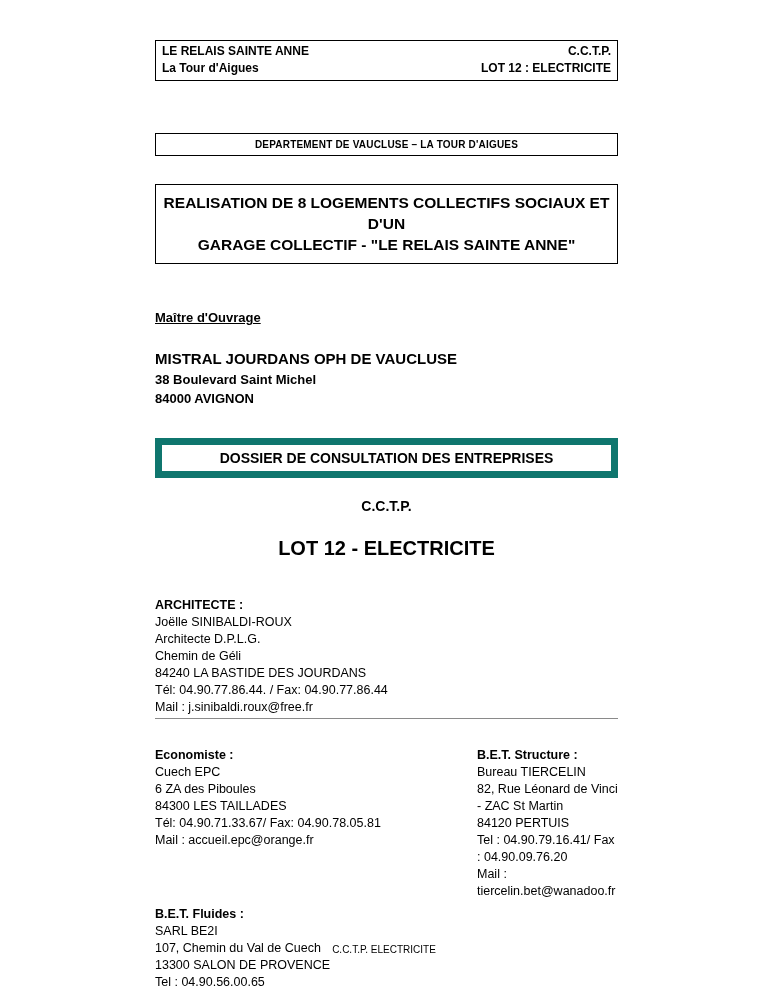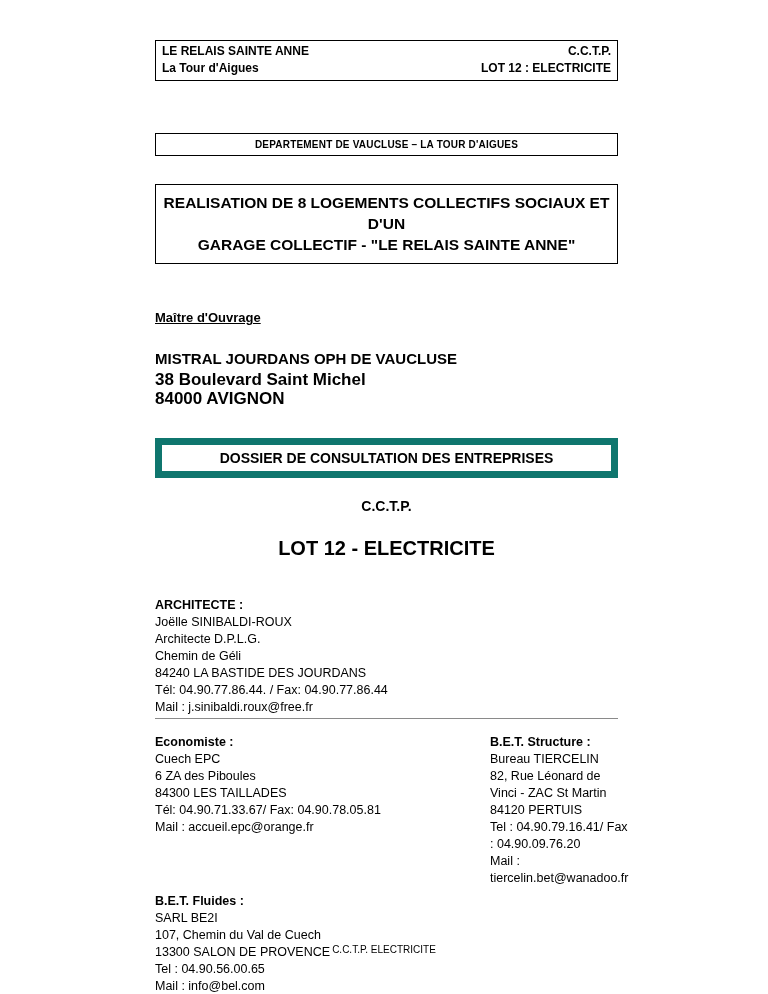--- a/index.html
+++ b/index.html
@@ -64,21 +64,21 @@
     font-weight: bold;
     text-decoration: underline;
   }
   .owner-name {
     margin-top: 23px;
     font-size: 15px;
     font-weight: bold;
     line-height: 22px;
   }
   .owner-addr {
-    font-size: 17px;
+    font-size: 13px;
     font-weight: bold;
     line-height: 19px;
   }
 
   .cctp-title {
     margin-top: 20px;
     text-align: center;
     font-size: 14px;
     font-weight: bold;
   }
@@ -93,22 +93,21 @@
   .contacts { font-size: 12.5px; line-height: 17px; }
   .architect-block { margin-top: 37px; }
   .contact-heading { font-weight: bold; }
   .divider {
     border: none;
     border-top: 1px solid #8a8a8a;
     margin-top: 2px;
   }
   .columns {
     display: flex;
-    margin-top: 15px;
-    gap: 13px;
+    margin-top: 28px;
   }
   .col-left { width: 322px; flex: 0 0 322px; }
   .col-right { flex: 1; }
   .fluides-block { margin-top: 6px; }
 
   .footer {
     position: absolute;
     left: 0;
     right: 0;
     top: 944px;

